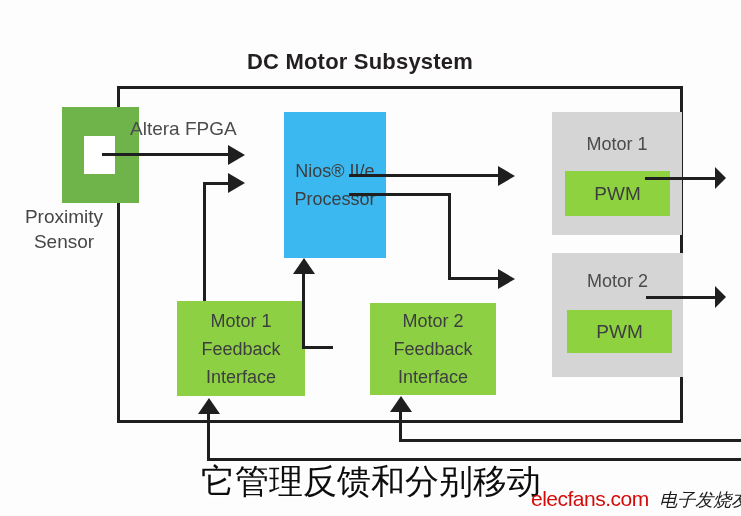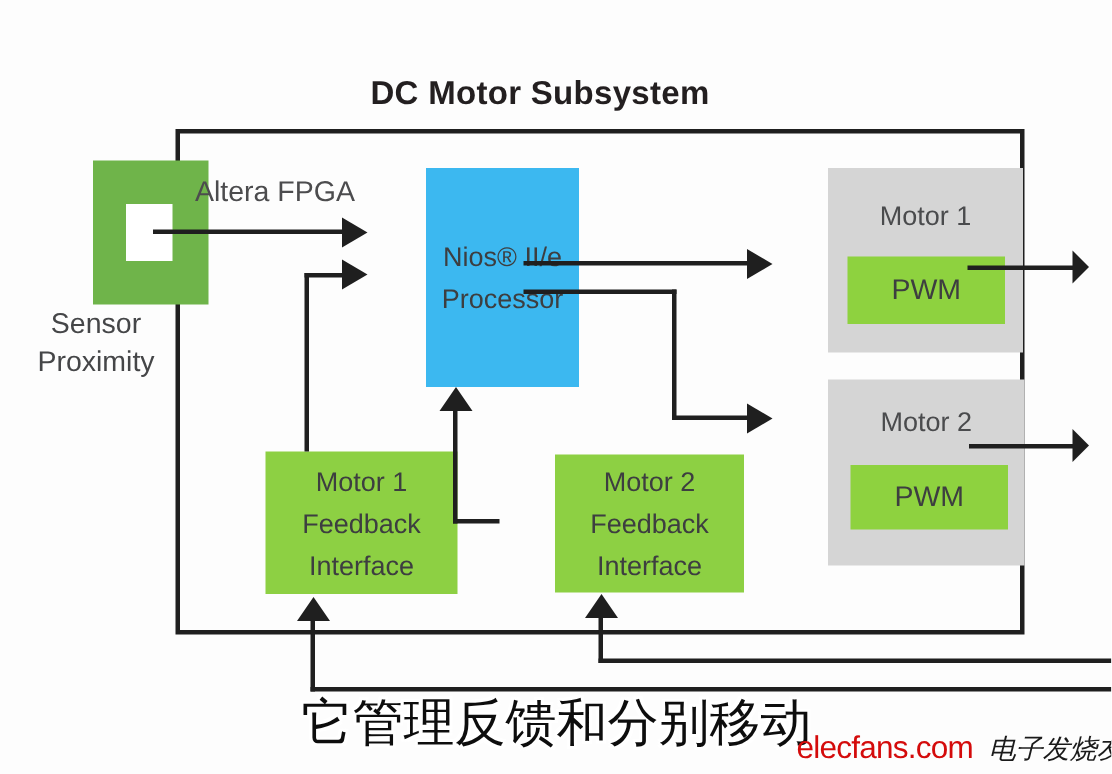--- a/index.html
+++ b/index.html
@@ -63,22 +63,22 @@
 <div class="canvas">
 
   <div class="abs title">DC Motor Subsystem</div>
 
   <div class="abs boundary"></div>
 
   <div class="abs block proximity">
     <div class="abs proximity-hole"></div>
   </div>
   <div class="abs proximity-label">
+    <div>Proximity</div>
     <div>Sensor</div>
-    <div>Proximity</div>
   </div>
 
   <div class="abs block processor">
     <div>Nios® II/e</div>
     <div>Processor</div>
   </div>
 
   <div class="abs fpga-label">Altera FPGA</div>
 
   <div class="abs block motor motor1">

